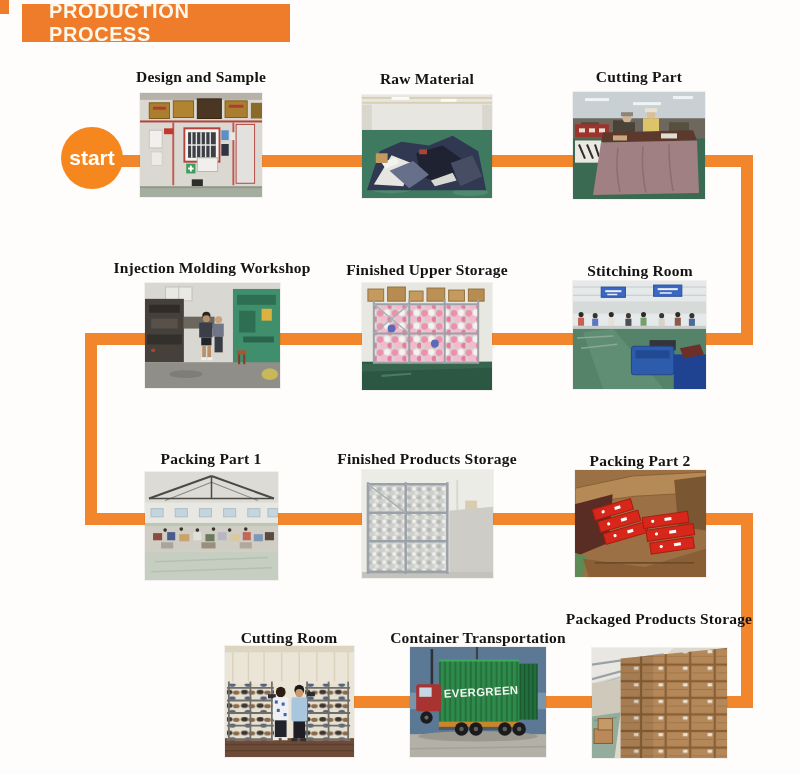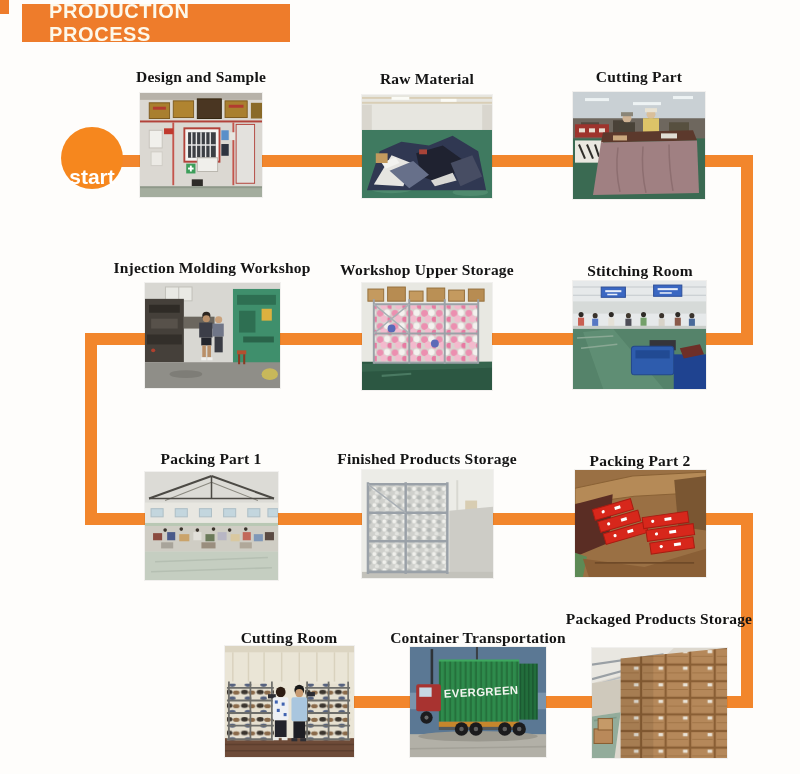--- a/index.html
+++ b/index.html
@@ -4,21 +4,21 @@
 <style>
   html,body{margin:0;padding:0;background:#fefdfb;}
   .stage{position:relative;width:800px;height:774px;background:#fefdfb;overflow:hidden;
          font-family:"Liberation Sans",sans-serif;}
   .corner-mark{position:absolute;left:0;top:0;width:9px;height:14px;background:var(--banner,#ee7c2b);z-index:3;}
   .banner{position:absolute;left:22px;top:4px;width:241px;height:38px;background:var(--banner,#ee7c2b);
           display:flex;align-items:center;justify-content:center;z-index:3;
           color:#fdf8ea;font-weight:bold;font-size:20px;letter-spacing:.6px;padding-left:27px;}
   .line{position:absolute;background:var(--line,#f2862c);z-index:1;}
   .start-badge{position:absolute;left:61px;top:127px;width:62px;height:62px;border-radius:50%;
-          background:var(--start-badge,#f6871e);display:flex;align-items:flex-end;justify-content:center;
+          background:var(--start-badge,#f6871e);display:flex;align-items:center;justify-content:center;
           color:#fff;font-weight:bold;font-size:21px;z-index:3;}
   .photo{position:absolute;z-index:2;overflow:hidden;background:#e8e8e4;box-shadow:0 0 0 1px rgba(0,0,0,.05);}
   .photo svg{display:block;width:100%;height:100%;}
   .step-label{position:absolute;transform:translateX(-50%);white-space:nowrap;z-index:2;
           font-family:"Liberation Serif",serif;font-weight:bold;font-size:15.5px;color:#141414;letter-spacing:.2px;text-align:right;}
 </style>
 </head>
 <body>
 
 <div class="stage">
@@ -38,21 +38,21 @@
 
   <div class="start-badge">
     <span>start</span>
   </div>
 
   <div class="step-label" style="left:201px;top:68px;">Design and Sample</div>
   <div class="step-label" style="left:427px;top:70px;">Raw Material</div>
   <div class="step-label" style="left:639px;top:68px;">Cutting Part</div>
 
   <div class="step-label" style="left:212px;top:259px;">Injection Molding Workshop</div>
-  <div class="step-label" style="left:427px;top:261px;">Workshop Upper Storage</div>
+  <div class="step-label" style="left:427px;top:261px;">Finished Upper Storage</div>
   <div class="step-label" style="left:640px;top:262px;">Stitching Room</div>
 
   <div class="step-label" style="left:211px;top:450px;">Packing Part 1</div>
   <div class="step-label" style="left:427px;top:450px;">Finished Products Storage</div>
   <div class="step-label" style="left:640px;top:452px;">Packing Part 2</div>
 
   <div class="step-label" style="left:289px;top:629px;">Cutting Room</div>
   <div class="step-label" style="left:478px;top:629px;">Container Transportation</div>
   <div class="step-label" style="left:659px;top:610px;">Packaged Products Storage</div>
 

